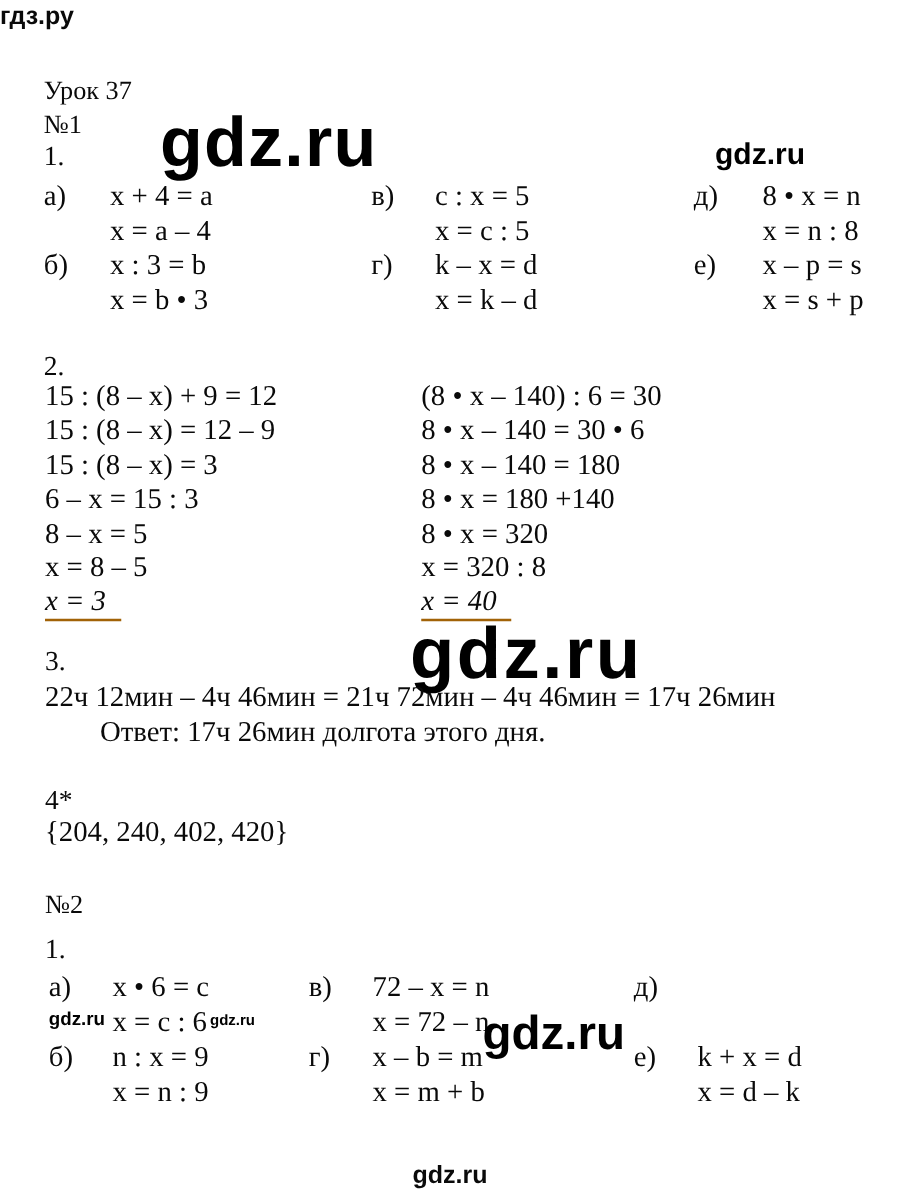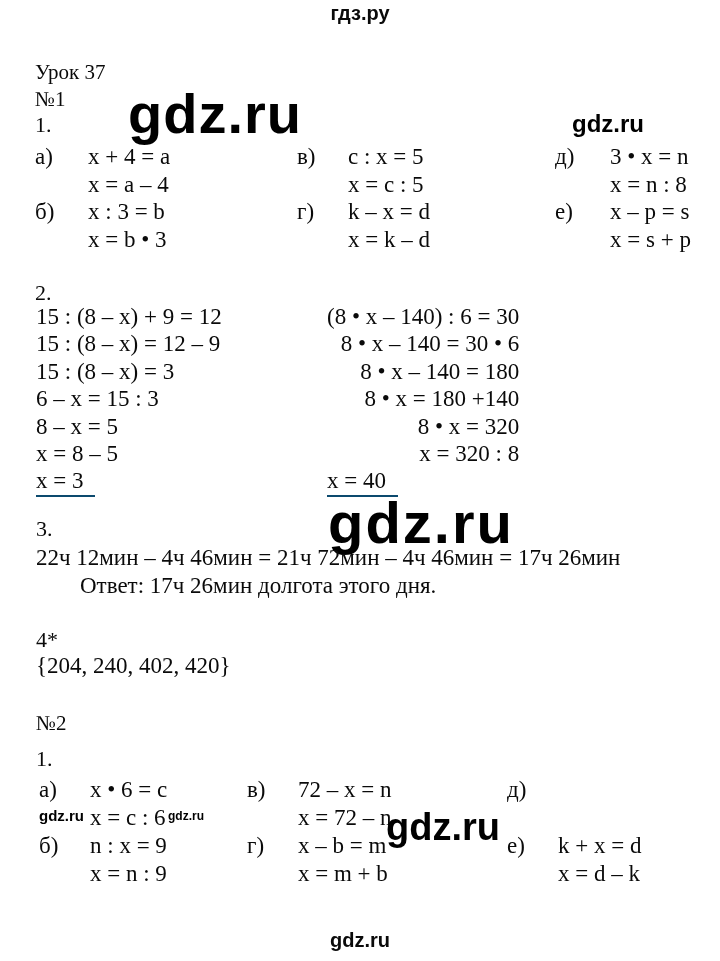--- a/index.html
+++ b/index.html
@@ -7,31 +7,31 @@
     position:relative; width:720px; height:961px; background:#ffffff;
     font-family:"Liberation Serif", serif; color:#0a0a0a; overflow:hidden;
   }
   
   .wm { position:absolute; font-family:"Liberation Sans", sans-serif; font-weight:bold; color:#000; line-height:1; white-space:nowrap; }
   .wm-xl { font-size:56px; letter-spacing:1px; }
   .wm-lg { font-size:38px; }
   .wm-md { font-size:24px; }
   .wm-sm { font-size:15px; }
   .wm-xs { font-size:12px; }
-  .site-top { position:absolute; top:2px; left:0; width:720px; text-align:center; font-family:"Liberation Sans", sans-serif; font-weight:bold; font-size:20px; }
+  .site-top { position:absolute; top:2px; left:0; width:720px; text-align:left; font-family:"Liberation Sans", sans-serif; font-weight:bold; font-size:20px; }
   .site-bottom { position:absolute; top:929px; left:0; width:720px; text-align:center; font-family:"Liberation Sans", sans-serif; font-weight:bold; font-size:20px; }
   .hdr { position:absolute; font-weight:normal; font-size:21px; white-space:nowrap; }
   .plabel { position:absolute; font-size:22px; white-space:nowrap; }
   .pair { position:absolute; display:flex; font-size:23px; line-height:27.5px; white-space:nowrap; }
   .pair .plbl { display:inline-block; flex:0 0 auto; }
   .pair .plines { display:flex; flex-direction:column; }
   .pair2 { line-height:28px; }
   .eqcol { position:absolute; display:flex; flex-direction:column; font-size:23px; line-height:27.4px; white-space:nowrap; }
   .textline { position:absolute; font-size:23px; white-space:nowrap; }
-  .underl { border-bottom:2px solid #0c4a6e; display:inline-block; padding-right:12px; align-self:flex-start; }
+  .underl { border-bottom:2px solid #a16207; display:inline-block; padding-right:12px; align-self:flex-start;font-style:italic; }
 </style>
 </head>
 <body>
 
 <div class="page">
 
   <div class="site-top">гдз.ру</div>
 
   <div class="hdr" style="left:35px; top:60px;">Урок 37</div>
   <div class="hdr" style="left:35px; top:87px;">№1</div>
@@ -64,21 +64,21 @@
   <div class="pair" style="left:297px; top:198px;">
     <span class="plbl" style="width:51px;">г)</span>
     <span class="plines">
       <span>k – x = d</span>
       <span>x = k – d</span>
     </span>
   </div>
   <div class="pair" style="left:555px; top:143px;">
     <span class="plbl" style="width:55px;">д)</span>
     <span class="plines">
-      <span>3 • x = n</span>
+      <span>8 • x = n</span>
       <span>x = n : 8</span>
     </span>
   </div>
   <div class="pair" style="left:555px; top:198px;">
     <span class="plbl" style="width:55px;">е)</span>
     <span class="plines">
       <span>x – p = s</span>
       <span>x = s + p</span>
     </span>
   </div>
@@ -86,21 +86,21 @@
   <div class="plabel" style="left:35px; top:280px;">2.</div>
   <div class="eqcol" style="left:36px; top:303px;">
     <span>15 : (8 – x) + 9 = 12</span>
     <span>15 : (8 – x) = 12 – 9</span>
     <span>15 : (8 – x) = 3</span>
     <span>6 – x = 15 : 3</span>
     <span>8 – x = 5</span>
     <span>x = 8 – 5</span>
     <span class="underl">x = 3</span>
   </div>
-  <div class="eqcol" style="left:327px; top:303px;text-align:right;">
+  <div class="eqcol" style="left:337px; top:303px;">
     <span>(8 • x – 140) : 6 = 30</span>
     <span>8 • x – 140 = 30 • 6</span>
     <span>8 • x – 140 = 180</span>
     <span>8 • x = 180 +140</span>
     <span>8 • x = 320</span>
     <span>x = 320 : 8</span>
     <span class="underl">x = 40</span>
   </div>
 
   <div class="wm wm-xl" style="left:328px; top:494px; font-size:58px; letter-spacing:2px;">gdz.ru</div>

